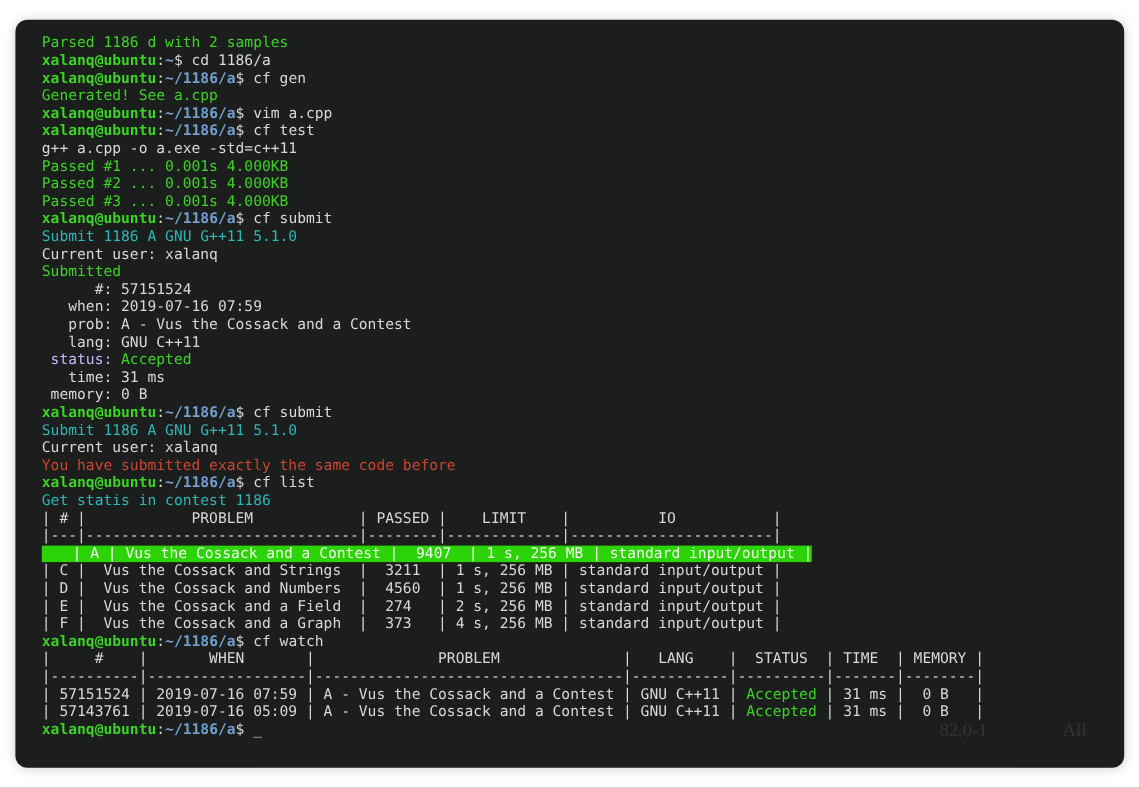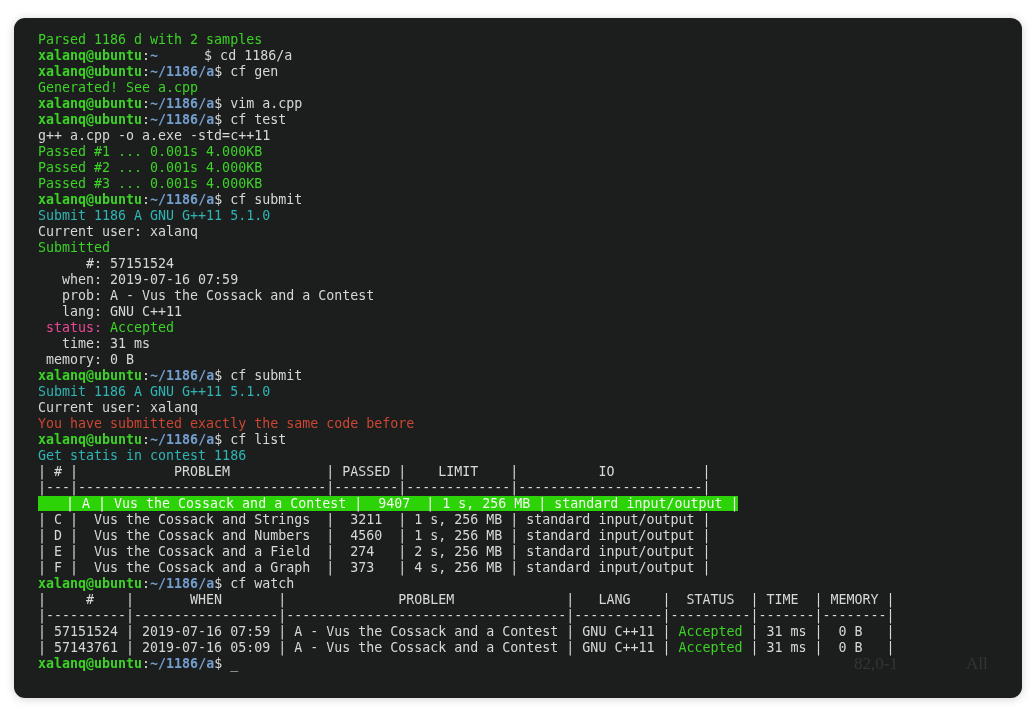--- a/index.html
+++ b/index.html
@@ -18,38 +18,38 @@
     font-family:Liberation Serif, serif;
     font-size:17px;line-height:16px;white-space:pre;
   }
 </style>
 </head>
 <body>
 
 <div class="terminal" style="background: rgb(28, 30, 29);">
   <div class="tbody">
       <div class="tline"><span style="color: rgb(60, 210, 38);">Parsed 1186 d with 2 samples</span></div>
-      <div class="tline"><span style="color: rgb(60, 210, 38); font-weight: bold;">xalanq@ubuntu</span><span style="color: rgb(215, 215, 215);">:</span><span style="color: rgb(114, 159, 207); font-weight: bold;">~</span><span style="color: rgb(215, 215, 215); margin-left: 46px;">$ cd 1186/a</span></div>
+      <div class="tline"><span style="color: rgb(60, 210, 38); font-weight: bold;">xalanq@ubuntu</span><span style="color: rgb(215, 215, 215);">:</span><span style="color: rgb(114, 159, 207); font-weight: bold;">~</span><span style="color: rgb(215, 215, 215);">$ cd 1186/a</span></div>
       <div class="tline"><span style="color: rgb(60, 210, 38); font-weight: bold;">xalanq@ubuntu</span><span style="color: rgb(215, 215, 215);">:</span><span style="color: rgb(114, 159, 207); font-weight: bold;">~/1186/a</span><span style="color: rgb(215, 215, 215);">$ cf gen</span></div>
       <div class="tline"><span style="color: rgb(60, 210, 38);">Generated! See a.cpp</span></div>
       <div class="tline"><span style="color: rgb(60, 210, 38); font-weight: bold;">xalanq@ubuntu</span><span style="color: rgb(215, 215, 215);">:</span><span style="color: rgb(114, 159, 207); font-weight: bold;">~/1186/a</span><span style="color: rgb(215, 215, 215);">$ vim a.cpp</span></div>
       <div class="tline"><span style="color: rgb(60, 210, 38); font-weight: bold;">xalanq@ubuntu</span><span style="color: rgb(215, 215, 215);">:</span><span style="color: rgb(114, 159, 207); font-weight: bold;">~/1186/a</span><span style="color: rgb(215, 215, 215);">$ cf test</span></div>
       <div class="tline"><span style="color: rgb(215, 215, 215);">g++ a.cpp -o a.exe -std=c++11</span></div>
       <div class="tline"><span style="color: rgb(60, 210, 38);">Passed #1 ... 0.001s 4.000KB</span></div>
       <div class="tline"><span style="color: rgb(60, 210, 38);">Passed #2 ... 0.001s 4.000KB</span></div>
       <div class="tline"><span style="color: rgb(60, 210, 38);">Passed #3 ... 0.001s 4.000KB</span></div>
       <div class="tline"><span style="color: rgb(60, 210, 38); font-weight: bold;">xalanq@ubuntu</span><span style="color: rgb(215, 215, 215);">:</span><span style="color: rgb(114, 159, 207); font-weight: bold;">~/1186/a</span><span style="color: rgb(215, 215, 215);">$ cf submit</span></div>
       <div class="tline"><span style="color: rgb(46, 181, 181);">Submit 1186 A GNU G++11 5.1.0</span></div>
       <div class="tline"><span style="color: rgb(215, 215, 215);">Current user: xalanq</span></div>
       <div class="tline"><span style="color: rgb(60, 210, 38); margin-top: 32px;">Submitted</span></div>
       <div class="tline"><span style="color: rgb(215, 215, 215);">      #: 57151524</span></div>
       <div class="tline"><span style="color: rgb(215, 215, 215);">   when: 2019-07-16 07:59</span></div>
       <div class="tline"><span style="color: rgb(215, 215, 215);">   prob: A - Vus the Cossack and a Contest</span></div>
       <div class="tline"><span style="color: rgb(215, 215, 215);">   lang: GNU C++11</span></div>
-      <div class="tline"><span style="color: #ec4899;"> status: </span><span style="color: rgb(60, 210, 38);">Accepted</span></div>
+      <div class="tline"><span style="color: #c4b5fd;"> status: </span><span style="color: rgb(60, 210, 38);">Accepted</span></div>
       <div class="tline"><span style="color: rgb(215, 215, 215); text-align: right;">   time: 31 ms</span></div>
       <div class="tline"><span style="color: rgb(215, 215, 215);"> memory: 0 B</span></div>
       <div class="tline"><span style="color: rgb(60, 210, 38); font-weight: bold;">xalanq@ubuntu</span><span style="color: rgb(215, 215, 215);">:</span><span style="color: rgb(114, 159, 207); font-weight: bold;">~/1186/a</span><span style="color: rgb(215, 215, 215);">$ cf submit</span></div>
       <div class="tline"><span style="color: rgb(46, 181, 181);">Submit 1186 A GNU G++11 5.1.0</span></div>
       <div class="tline"><span style="color: rgb(215, 215, 215);">Current user: xalanq</span></div>
       <div class="tline"><span style="color: rgb(204, 70, 50);">You have submitted exactly the same code before</span></div>
       <div class="tline"><span style="color: rgb(60, 210, 38); font-weight: bold;">xalanq@ubuntu</span><span style="color: rgb(215, 215, 215);">:</span><span style="color: rgb(114, 159, 207); font-weight: bold;">~/1186/a</span><span style="color: rgb(215, 215, 215);">$ cf list</span></div>
       <div class="tline"><span style="color: rgb(46, 181, 181);">Get statis in contest 1186</span></div>
       <div class="tline"><span style="color: rgb(215, 215, 215);">| # |            PROBLEM            | PASSED |    LIMIT    |          IO           |</span></div>
       <div class="tline"><span style="color: rgb(215, 215, 215);">|---|-------------------------------|--------|-------------|-----------------------|</span></div>

